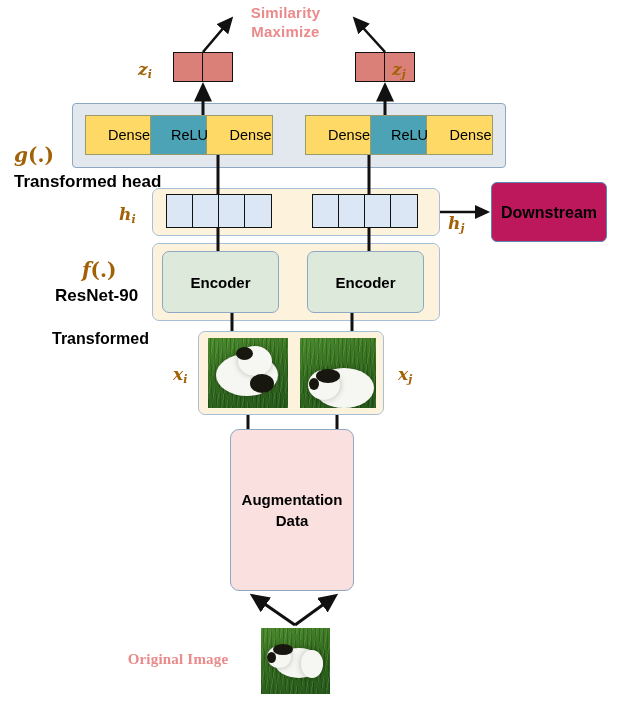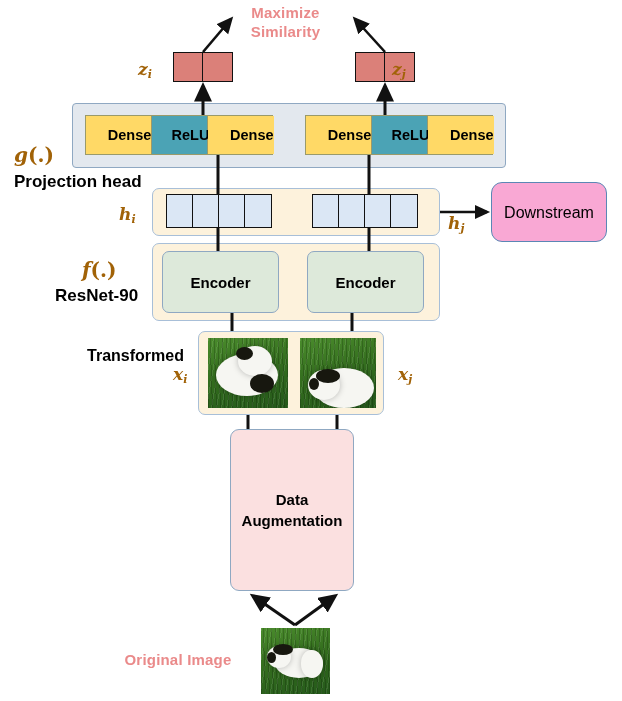--- a/index.html
+++ b/index.html
@@ -75,21 +75,21 @@
     position: absolute;
     display: flex;
     height: 40px;
     border: 1px solid #9a9a6a;
     box-sizing: border-box;
   }
   .dense-row > div {
     display: flex;
     align-items: center;
     justify-content: center;
-    font-weight: bold;
+    font-weight: normal;
     font-size: 14.5px;
     color: #000;
     border-right: 1px solid #9a9a6a;
     box-sizing: border-box;
     padding-left: 22px;
   }
   .dense-row > div:last-child { border-right: none; }
   .cell-dense { background: #ffd966; }
   .cell-relu  { background: #4ba3b5; }
 
@@ -150,29 +150,29 @@
     align-items: center;
     justify-content: center;
     text-align: center;
     font-weight: bold;
     font-size: 15px;
     line-height: 21px;
     color: #000;
   }
 
   .down-box {
-    background: #f9a8d4;
+    background: #be185d;
     border: 1px solid #5b87b5;
-    border-radius: 11px;
+    border-radius: 6px;
     box-sizing: border-box;
     display: flex;
     align-items: center;
     justify-content: center;
     text-align: center;
-    font-weight: normal;
+    font-weight: bold;
     font-size: 16px;
     line-height: 21px;
     color: #000;
   }
 
   svg.overlay {
     position: absolute;
     left: 0; top: 0;
     width: 622px;
     height: 701px;
@@ -203,22 +203,22 @@
     background: #17170f;
     border-radius: 50%;
   }
 </style>
 </head>
 <body>
 
 <div id="stage">
 
   <div class="abs lbl-salmon" style="left:228px; top:3px; width:115px;">
+    <div>Similarity</div>
     <div>Maximize</div>
-    <div>Similarity</div>
   </div>
 
   <div class="abs math" style="left:138px; top:59px;"><span>z</span><sub>i</sub></div>
   <div class="abs z-box" style="left:173px; top:52px;">
     <span class="cell"></span>
     <span class="cell"></span>
   </div>
 
   <div class="abs z-box" style="left:355px; top:52px;">
     <span class="cell"></span>
@@ -234,21 +234,21 @@
     <div class="cell-dense" style="width:66px;">Dense</div>
   </div>
 
   <div class="dense-row" style="left:305px; top:115px; width:188px;">
     <div class="cell-dense" style="width:66px;">Dense</div>
     <div class="cell-relu" style="width:56px;">ReLU</div>
     <div class="cell-dense" style="width:66px;">Dense</div>
   </div>
 
   <div class="abs math" style="left:14px; top:143px; font-size:20px;"><span>g</span><span class="paren">(.)</span></div>
-  <div class="abs lbl-bold" style="left:14px; top:172px; font-size:17px;">Projection head</div>
+  <div class="abs lbl-bold" style="left:14px; top:172px; font-size:17px;">Transformed head</div>
 
   <div class="abs h-container" style="left:152px; top:188px; width:288px; height:48px;"></div>
 
   <div class="h-vec" style="left:166px; top:194px; width:106px;">
     <span></span>
     <span></span>
     <span></span>
     <span></span>
   </div>
   <div class="h-vec" style="left:312px; top:194px; width:106px;">
@@ -286,42 +286,42 @@
   </div>
 
   <div class="photo" style="left:300px; top:338px; width:76px; height:70px;">
     <div class="grass"></div>
     <div class="dogbody" style="left:14px; top:30px; width:60px; height:40px;"></div>
     <div class="dogbody" style="left:8px; top:32px; width:32px; height:30px;"></div>
     <div class="dogpatch" style="left:16px; top:31px; width:24px; height:14px;"></div>
     <div class="dogpatch" style="left:9px; top:40px; width:10px; height:12px;"></div>
   </div>
 
-  <div class="abs lbl-bold" style="left:52px; top:345px; width:132px; text-align:right; line-height:22px;">
+  <div class="abs lbl-bold" style="left:52px; top:328px; width:132px; text-align:left; line-height:22px;">
     <div>Transformed</div>
   </div>
   <div class="abs math" style="left:173px; top:364px;"><span>x</span><sub>i</sub></div>
   <div class="abs math" style="left:398px; top:364px;"><span>x</span><sub>j</sub></div>
 
   <div class="abs aug-box" style="left:230px; top:429px; width:124px; height:162px;">
     <div>
+      <div>Augmentation</div>
       <div>Data</div>
-      <div>Augmentation</div>
     </div>
   </div>
 
   <div class="photo" style="left:261px; top:628px; width:69px; height:66px;">
     <div class="grass"></div>
     <div class="dogbody" style="left:14px; top:20px; width:48px; height:30px;"></div>
     <div class="dogbody" style="left:6px; top:18px; width:24px; height:22px;"></div>
     <div class="dogpatch" style="left:12px; top:16px; width:20px; height:11px;"></div>
     <div class="dogpatch" style="left:6px; top:24px; width:9px; height:11px;"></div>
     <div class="dogbody" style="left:40px; top:22px; width:22px; height:28px; border-radius:46% 50% 50% 50%;"></div>
   </div>
-  <div class="abs lbl-salmon" style="left:108px; top:650px; width:140px; font-size:15px;">Original Image</div>
+  <div class="abs lbl-salmon" style="left:108px; top:650px; width:140px; font-size:15px;font-family:Liberation Serif, serif;">Original Image</div>
 
   <svg class="overlay" viewBox="0 0 622 701">
     <defs>
       <marker id="ah" markerWidth="8" markerHeight="8" refX="5.2" refY="3" orient="auto">
         <path d="M0,0 L6.5,3 L0,6 z" fill="#111"></path>
       </marker>
       <marker id="ahs" markerWidth="7" markerHeight="7" refX="4.6" refY="2.6" orient="auto">
         <path d="M0,0 L5.6,2.6 L0,5.2 z" fill="#111"></path>
       </marker>
     </defs>

